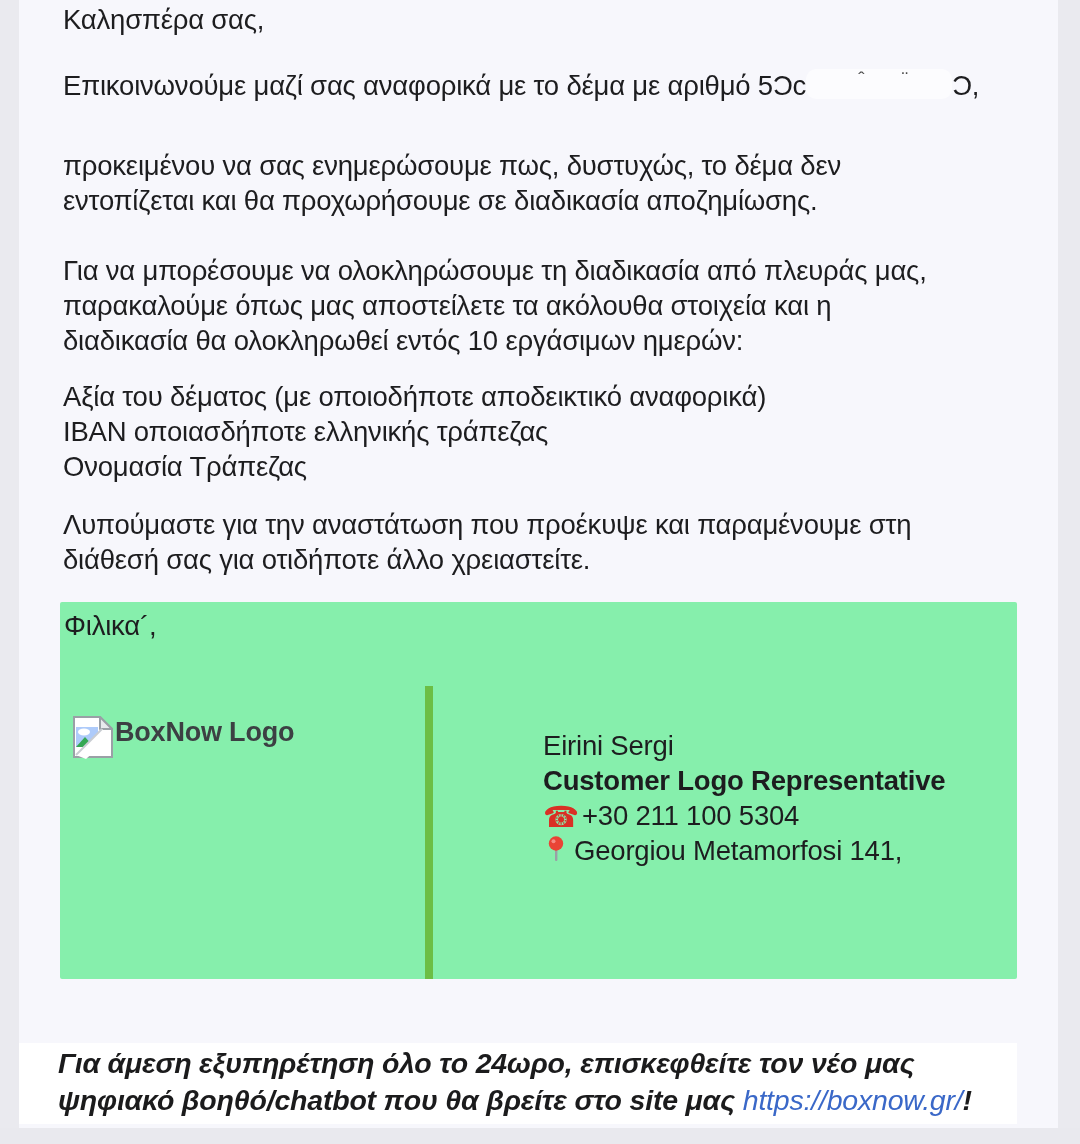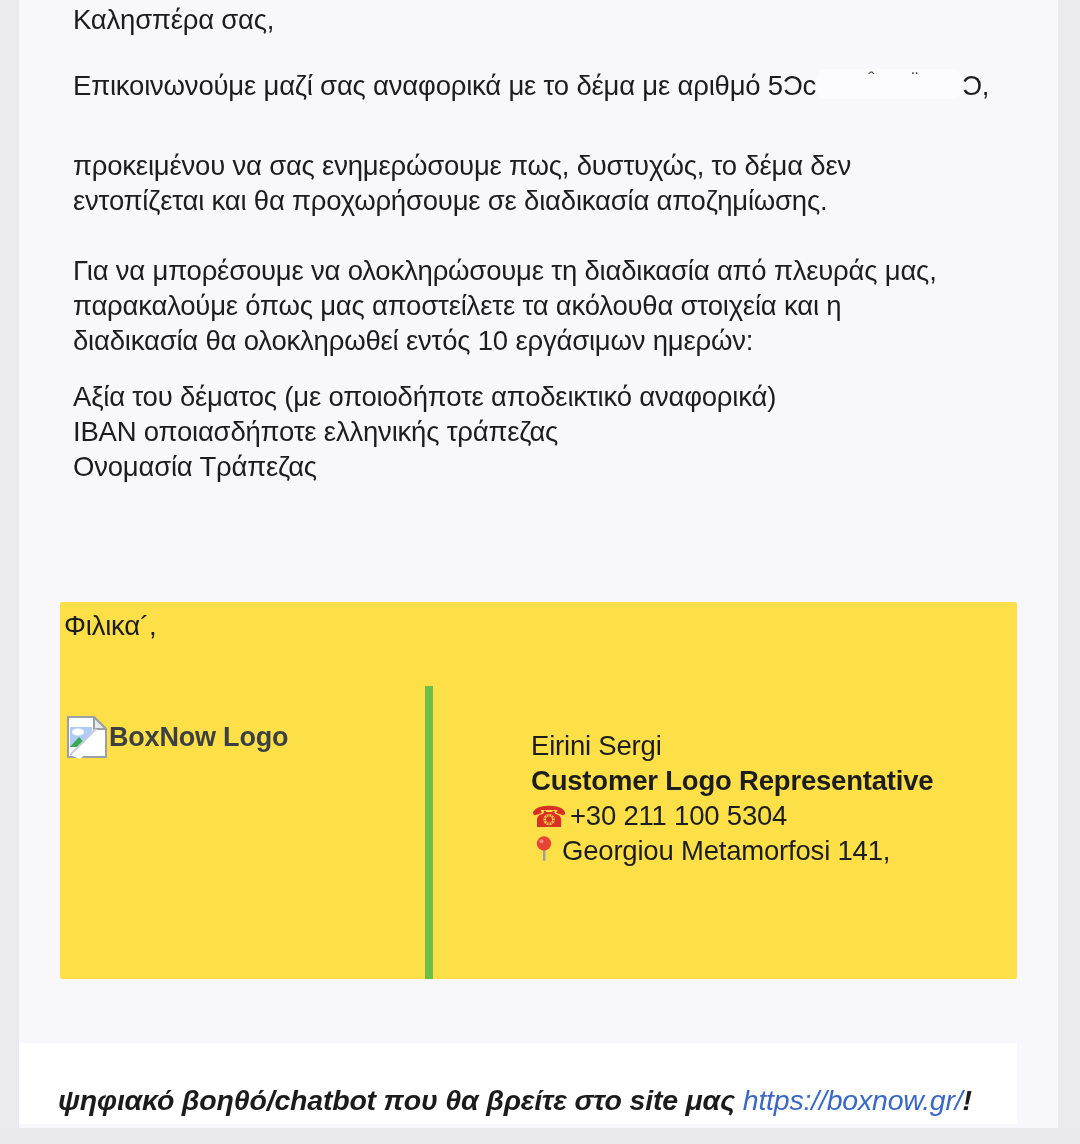--- a/index.html
+++ b/index.html
@@ -10,21 +10,21 @@
   }
   .screen{position:relative;width:1080px;height:1144px;overflow:hidden;background:#f7f7fc;}
 
   
   .gutter-left{position:absolute;left:0;top:0;width:19px;height:1144px;background:#eaeaef;}
   .gutter-right{position:absolute;left:1058px;top:0;width:22px;height:1144px;background:#eaeaef;}
   .gutter-bottom{position:absolute;left:0;top:1128px;width:1080px;height:16px;background:#e9e9ee;}
 
   
   .para{
-    position:absolute;left:73px;width:960px;
+    position:absolute;left:63px;width:960px;
     font-size:27.5px;line-height:35px;letter-spacing:-0.2px;
     color:#1d1d1f;
   }
   .pre{white-space:pre-line;margin-top:45px;}
   .nowrap{white-space:nowrap;}
   .greeting{top:2px;}
   .p1{top:68px;}
   .p2{top:208px;}
   .list{top:334px;}
   .p3{top:462px;}
@@ -35,28 +35,28 @@
     position:relative;background:#fcfcfe;border-radius:10px;
   }
   .redact .marks{
     position:absolute;left:52px;top:-8px;
     font-size:19px;letter-spacing:16px;color:#2a2a2a;opacity:.85;
   }
 
   
   .sig-card{
     position:absolute;left:60px;top:602px;width:957px;height:377px;
-    background:#fde047;border-radius:2px;
+    background:#86efac;border-radius:2px;
     color:#1d1d1f;font-size:27.5px;line-height:35px;letter-spacing:-0.2px;
   }
   .closing{position:absolute;left:4px;top:6px;}
-  .logo-cell{position:absolute;left:6px;top:113px;display:flex;align-items:center;}
+  .logo-cell{position:absolute;left:12px;top:113px;display:flex;align-items:flex-start;}
   .logo-alt{font-weight:bold;color:#3c4043;font-size:27px;margin-left:1px;}
   .green-bar{position:absolute;left:365px;top:84px;width:8px;height:293px;background:#6cbe45;}
-  .sig-info{position:absolute;left:471px;top:126px;width:480px;}
+  .sig-info{position:absolute;left:483px;top:126px;width:480px;}
   .sig-line{height:35px;line-height:35px;white-space:nowrap;}
   .sig-line.bold{font-weight:bold;}
   .phone-ico{
     font-family:"DejaVu Sans",sans-serif;color:#d93025;font-size:29px;
     margin-right:3px;vertical-align:-2px;display:inline-block;
   }
   .pin-ico{display:inline-block;vertical-align:-4px;margin:0 9px 0 4px;}
   .sig-links a{color:#1353cc;font-weight:bold;text-decoration:none;cursor:pointer;}
   .sig-links .sep{color:#202124;margin:0 9px;font-weight:normal;}
 
@@ -88,20 +88,22 @@
   </div>
 
   <div class="para p2 pre">Για να μπορέσουμε να ολοκληρώσουμε τη διαδικασία από πλευράς μας,
 παρακαλούμε όπως μας αποστείλετε τα ακόλουθα στοιχεία και η
 διαδικασία θα ολοκληρωθεί εντός 10 εργάσιμων ημερών:</div>
 
   <div class="para list pre">Αξία του δέματος (με οποιοδήποτε αποδεικτικό αναφορικά)
 IBAN οποιασδήποτε ελληνικής τράπεζας
 Ονομασία Τράπεζας</div>
 
+  <div class="para p3 pre">Λυπούμαστε για την αναστάτωση που προέκυψε και παραμένουμε στη
+διάθεσή σας για οτιδήποτε άλλο χρειαστείτε.</div>
 
   <section class="sig-card">
     <div class="closing">Φιλικα´,</div>
 
     <div class="logo-cell">
       <svg width="42" height="44" viewBox="0 0 42 44">
         <path d="M2 2 h26 l12 12 v28 h-38 z" fill="#ffffff" stroke="#9aa0a6" stroke-width="2"></path>
         <path d="M28 2 l12 12 h-12 z" fill="#e8eaed" stroke="#9aa0a6" stroke-width="2" stroke-linejoin="round"></path>
         <rect x="4" y="12" width="22" height="20" fill="#aecbfa"></rect>
         <ellipse cx="12" cy="17" rx="6" ry="3.4" fill="#ffffff"></ellipse>
@@ -119,15 +121,15 @@
       <div class="sig-line bold">Customer Logo Representative</div>
       <div class="sig-line"><span class="phone-ico">☎</span><span>+30 211 100 5304</span></div>
       <div class="sig-line"><svg class="pin-ico" width="18" height="28" viewBox="0 0 18 28">
           <rect x="8" y="12" width="2.4" height="13" rx="1" fill="#9aa0a6"></rect>
           <circle cx="9" cy="7.5" r="7.2" fill="#e94335"></circle>
           <circle cx="6.5" cy="5.2" r="2" fill="#f58a82"></circle>
         </svg><span>Georgiou Metamorfosi 141,</span></div>
     </div>
   </section>
 
-  <footer class="chatbot-band"><br><span>ψηφιακό βοηθό/chatbot που θα βρείτε στο site μας </span><a>https://boxnow.gr/</a><span>!</span></footer>
+  <footer class="chatbot-band"><span>Για άμεση εξυπηρέτηση όλο το 24ωρο, επισκεφθείτε τον νέο μας</span><br><span>ψηφιακό βοηθό/chatbot που θα βρείτε στο site μας </span><a>https://boxnow.gr/</a><span>!</span></footer>
 
 </div>
 
 </body></html>

